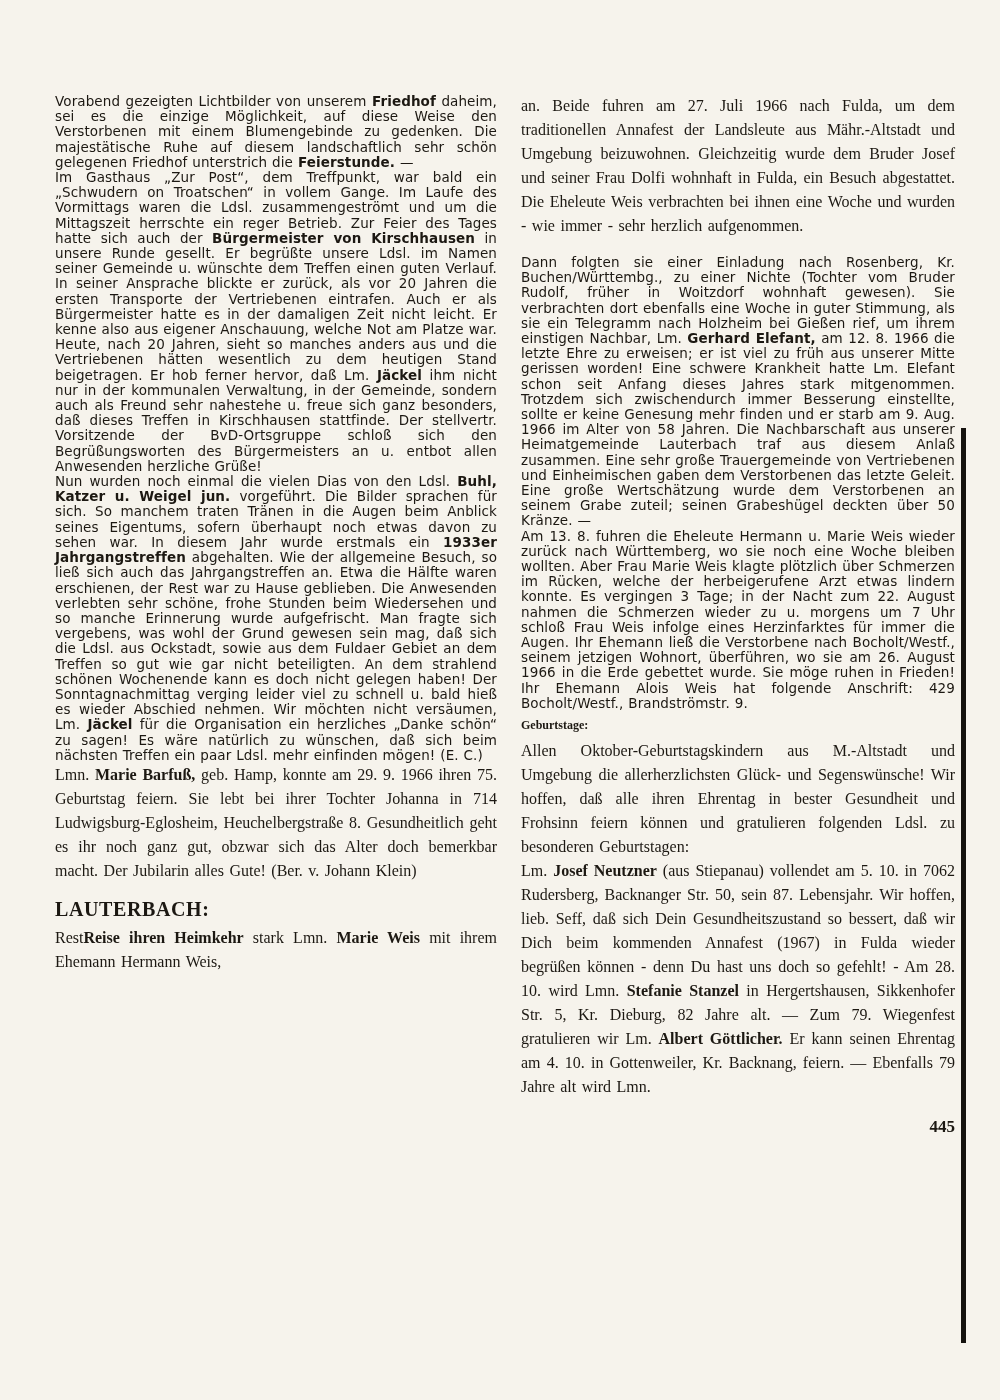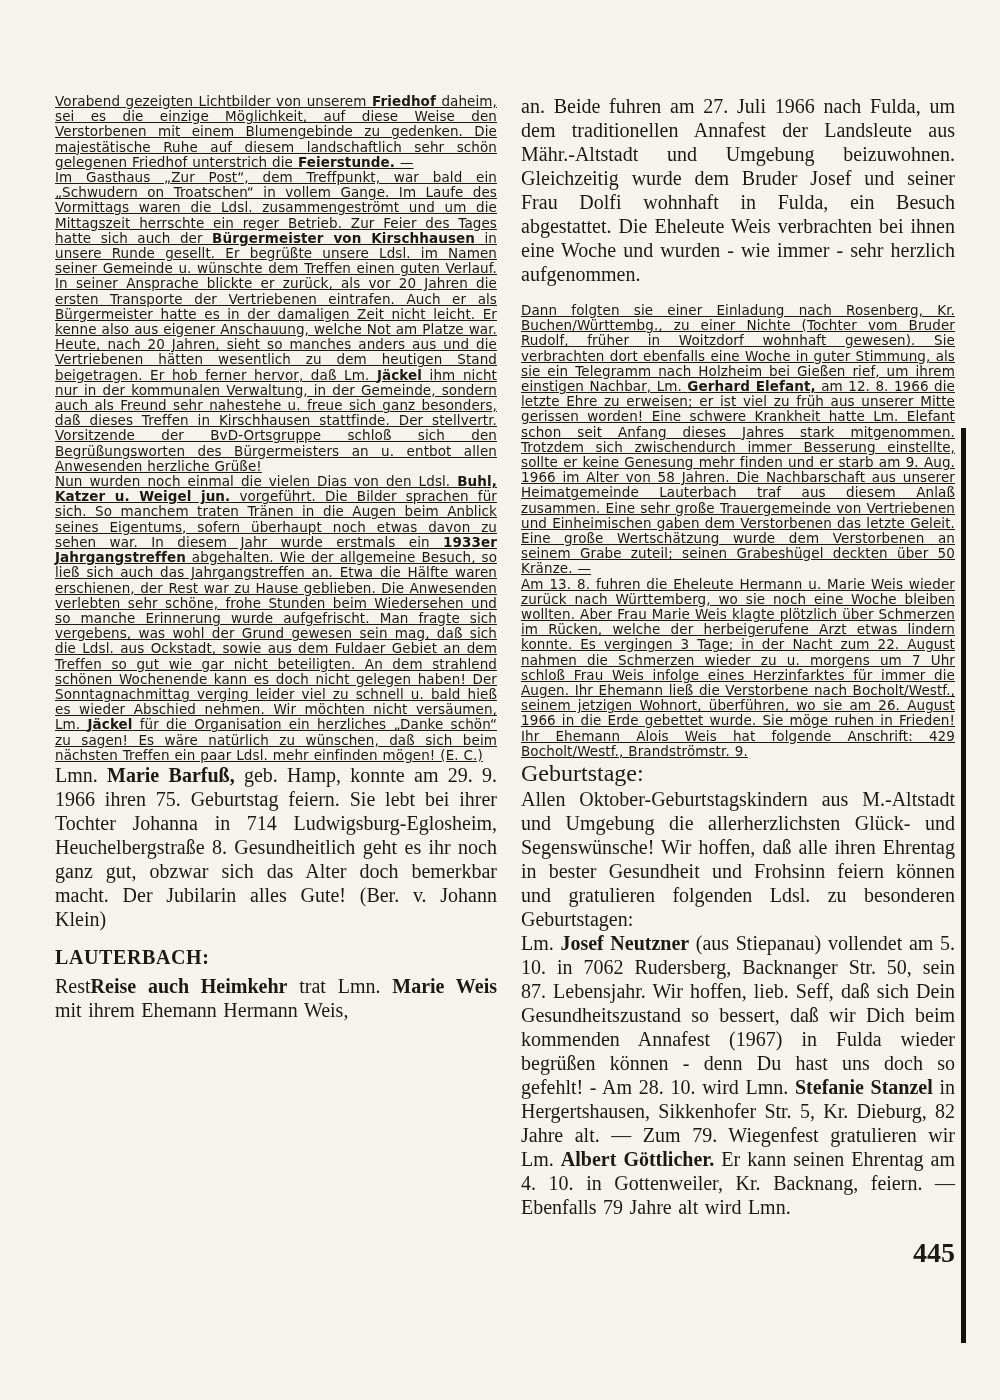--- a/index.html
+++ b/index.html
@@ -14,39 +14,39 @@
     font-family:"Liberation Serif",serif;
   }
   .page{position:relative;width:1000px;height:1400px;overflow:hidden;}
   .columns{position:absolute;left:55px;top:94px;display:flex;gap:24px;}
   .col-left{width:442px;}
   .col-right{width:434px;}
   p{margin:0;text-align:justify;hyphens:auto;}
   .sm{
     font-family:"DejaVu Sans",sans-serif;
     font-size:13.5px;line-height:15.2px;
-    letter-spacing:0.1px;word-spacing:0.5px;text-decoration:underline;
+    letter-spacing:0.1px;word-spacing:0.5px;
   }
   .lg{
-    font-size:20px;line-height:24px;
+    font-size:16px;line-height:24px;
     word-spacing:1.5px;
   }
   .lg + .sm{margin-top:17px;}
   .head{
     font-family:"Liberation Serif",serif;
     font-size:20px;line-height:24px;font-weight:700;
     letter-spacing:0.6px;margin:14px 0 5px;
   }
   .subhead{
-    font-size:24px;line-height:24px;font-weight:400;
+    font-size:12px;line-height:24px;font-weight:700;
     margin:2px 0 2px;
   }
   .b{font-weight:700;}
   .pagenum{
-    font-size:28px;font-weight:700;
+    font-size:17px;font-weight:700;
     text-align:right;margin-top:18px;
   }
   .edge-line{
     position:absolute;left:961px;top:428px;
     width:5px;height:915px;background:#15120e;
   }
 </style>
 </head>
 <body>
 
@@ -55,21 +55,21 @@
 
     <div class="col-left">
       <p class="sm"><span>Vorabend gezeigten Lichtbilder von unserem </span><span class="b">Friedhof</span><span> daheim, sei es die einzige Möglichkeit, auf diese Weise den Verstorbenen mit einem Blumengebinde zu gedenken. Die majestätische Ruhe auf diesem landschaftlich sehr schön gelegenen Friedhof unterstrich die </span><span class="b">Feierstunde.</span><span> —</span></p>
       <p class="sm"><span>Im Gasthaus „Zur Post“, dem Treffpunkt, war bald ein „Schwudern on Troatschen“ in vollem Gange. Im Laufe des Vormittags waren die Ldsl. zusammengeströmt und um die Mittagszeit herrschte ein reger Betrieb. Zur Feier des Tages hatte sich auch der </span><span class="b">Bürgermeister von Kirschhausen</span><span> in unsere Runde gesellt. Er begrüßte unsere Ldsl. im Namen seiner Gemeinde u. wünschte dem Treffen einen guten Verlauf. In seiner Ansprache blickte er zurück, als vor 20 Jahren die ersten Transporte der Vertriebenen eintrafen. Auch er als Bürgermeister hatte es in der damaligen Zeit nicht leicht. Er kenne also aus eigener Anschauung, welche Not am Platze war. Heute, nach 20 Jahren, sieht so manches anders aus und die Vertriebenen hätten wesentlich zu dem heutigen Stand beigetragen. Er hob ferner hervor, daß Lm. </span><span class="b">Jäckel</span><span> ihm nicht nur in der kommunalen Verwaltung, in der Gemeinde, sondern auch als Freund sehr nahestehe u. freue sich ganz besonders, daß dieses Treffen in Kirschhausen stattfinde. Der stellvertr. Vorsitzende der BvD-Ortsgruppe schloß sich den Begrüßungsworten des Bürgermeisters an u. entbot allen Anwesenden herzliche Grüße!</span></p>
       <p class="sm"><span>Nun wurden noch einmal die vielen Dias von den Ldsl. </span><span class="b">Buhl, Katzer u. Weigel jun.</span><span> vorgeführt. Die Bilder sprachen für sich. So manchem traten Tränen in die Augen beim Anblick seines Eigentums, sofern überhaupt noch etwas davon zu sehen war. In diesem Jahr wurde erstmals ein </span><span class="b">1933er Jahrgangstreffen</span><span> abgehalten. Wie der allgemeine Besuch, so ließ sich auch das Jahrgangstreffen an. Etwa die Hälfte waren erschienen, der Rest war zu Hause geblieben. Die Anwesenden verlebten sehr schöne, frohe Stunden beim Wiedersehen und so manche Erinnerung wurde aufgefrischt. Man fragte sich vergebens, was wohl der Grund gewesen sein mag, daß sich die Ldsl. aus Ockstadt, sowie aus dem Fuldaer Gebiet an dem Treffen so gut wie gar nicht beteiligten. An dem strahlend schönen Wochenende kann es doch nicht gelegen haben! Der Sonntagnachmittag verging leider viel zu schnell u. bald hieß es wieder Abschied nehmen. Wir möchten nicht versäumen, Lm. </span><span class="b">Jäckel</span><span> für die Organisation ein herzliches „Danke schön“ zu sagen! Es wäre natürlich zu wünschen, daß sich beim nächsten Treffen ein paar Ldsl. mehr einfinden mögen! (E. C.)</span></p>
 
       <p class="lg"><span>Lmn. </span><span class="b">Marie Barfuß,</span><span> geb. Hamp, konnte am 29. 9. 1966 ihren 75. Geburtstag feiern. Sie lebt bei ihrer Tochter Johanna in 714 Ludwigsburg-Eglosheim, Heuchelbergstraße 8. Gesundheitlich geht es ihr noch ganz gut, obzwar sich das Alter doch bemerkbar macht. Der Jubilarin alles Gute! (Ber. v. Johann Klein)</span></p>
 
 
       <h2 class="head">LAUTERBACH:</h2>
-      <p class="lg"><span>Rest</span><span class="b">Reise auch Heimkehr</span><span> trat Lmn. </span><span class="b">Marie Weis</span><span> mit ihrem Ehemann Hermann Weis,</span></p>
+      <p class="lg"><span>Rest</span><span class="b">Reise ihren Heimkehr</span><span> stark Lmn. </span><span class="b">Marie Weis</span><span> mit ihrem Ehemann Hermann Weis,</span></p>
     </div>
 
     <div class="col-right">
       <p class="lg"><span>an. Beide fuhren am 27. Juli 1966 nach Fulda, um dem traditionellen Annafest der Landsleute aus Mähr.-Altstadt und Umgebung beizuwohnen. Gleichzeitig wurde dem Bruder Josef und seiner Frau Dolfi wohnhaft in Fulda, ein Besuch abgestattet. Die Eheleute Weis verbrachten bei ihnen eine Woche und wurden - wie immer - sehr herzlich aufgenommen.</span></p>
       <p class="sm"><span>Dann folgten sie einer Einladung nach Rosenberg, Kr. Buchen/Württembg., zu einer Nichte (Tochter vom Bruder Rudolf, früher in Woitzdorf wohnhaft gewesen). Sie verbrachten dort ebenfalls eine Woche in guter Stimmung, als sie ein Telegramm nach Holzheim bei Gießen rief, um ihrem einstigen Nachbar, Lm. </span><span class="b">Gerhard Elefant,</span><span> am 12. 8. 1966 die letzte Ehre zu erweisen; er ist viel zu früh aus unserer Mitte gerissen worden! Eine schwere Krankheit hatte Lm. Elefant schon seit Anfang dieses Jahres stark mitgenommen. Trotzdem sich zwischendurch immer Besserung einstellte, sollte er keine Genesung mehr finden und er starb am 9. Aug. 1966 im Alter von 58 Jahren. Die Nachbarschaft aus unserer Heimatgemeinde Lauterbach traf aus diesem Anlaß zusammen. Eine sehr große Trauergemeinde von Vertriebenen und Einheimischen gaben dem Verstorbenen das letzte Geleit. Eine große Wertschätzung wurde dem Verstorbenen an seinem Grabe zuteil; seinen Grabeshügel deckten über 50 Kränze. —</span></p>
       <p class="sm"><span>Am 13. 8. fuhren die Eheleute Hermann u. Marie Weis wieder zurück nach Württemberg, wo sie noch eine Woche bleiben wollten. Aber Frau Marie Weis klagte plötzlich über Schmerzen im Rücken, welche der herbeigerufene Arzt etwas lindern konnte. Es vergingen 3 Tage; in der Nacht zum 22. August nahmen die Schmerzen wieder zu u. morgens um 7 Uhr schloß Frau Weis infolge eines Herzinfarktes für immer die Augen. Ihr Ehemann ließ die Verstorbene nach Bocholt/Westf., seinem jetzigen Wohnort, überführen, wo sie am 26. August 1966 in die Erde gebettet wurde. Sie möge ruhen in Frieden! Ihr Ehemann Alois Weis hat folgende Anschrift: 429 Bocholt/Westf., Brandströmstr. 9.</span></p>
 
       <h3 class="subhead">Geburtstage:</h3>
       <p class="lg"><span>Allen Oktober-Geburtstagskindern aus M.-Altstadt und Umgebung die allerherzlichsten Glück- und Segenswünsche! Wir hoffen, daß alle ihren Ehrentag in bester Gesundheit und Frohsinn feiern können und gratulieren folgenden Ldsl. zu besonderen Geburtstagen:</span></p>
       <p class="lg"><span>Lm. </span><span class="b">Josef Neutzner</span><span> (aus Stiepanau) vollendet am 5. 10. in 7062 Rudersberg, Backnanger Str. 50, sein 87. Lebensjahr. Wir hoffen, lieb. Seff, daß sich Dein Gesundheitszustand so bessert, daß wir Dich beim kommenden Annafest (1967) in Fulda wieder begrüßen können - denn Du hast uns doch so gefehlt! - Am 28. 10. wird Lmn. </span><span class="b">Stefanie Stanzel</span><span> in Hergertshausen, Sikkenhofer Str. 5, Kr. Dieburg, 82 Jahre alt. — Zum 79. Wiegenfest gratulieren wir Lm. </span><span class="b">Albert Göttlicher.</span><span> Er kann seinen Ehrentag am 4. 10. in Gottenweiler, Kr. Backnang, feiern. — Ebenfalls 79 Jahre alt wird Lmn.</span></p>

